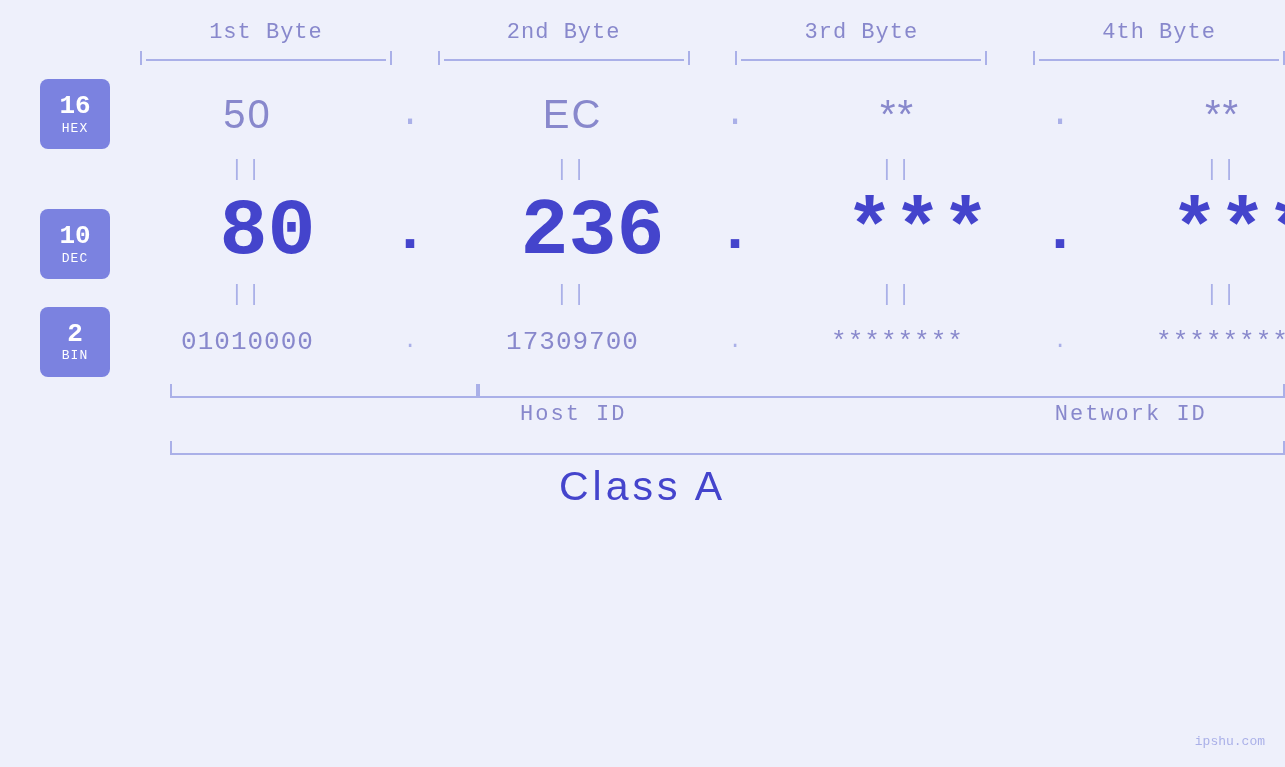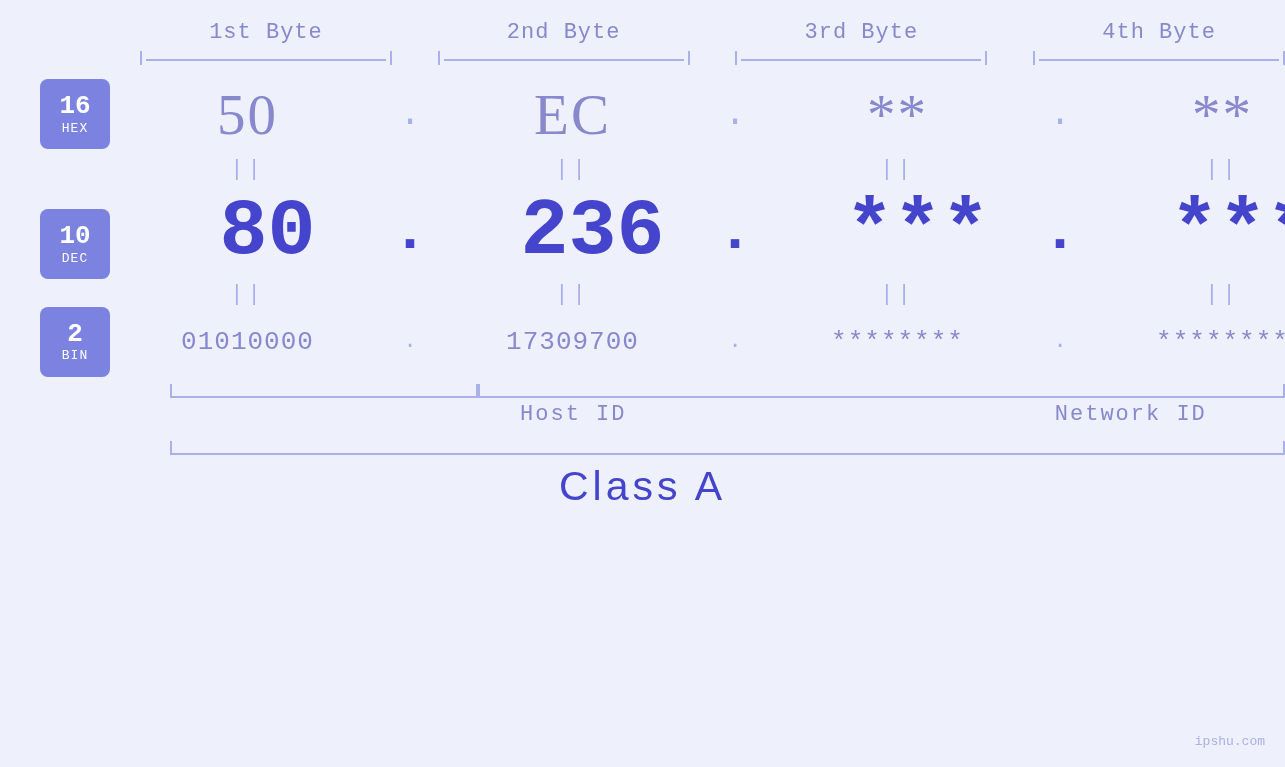--- a/index.html
+++ b/index.html
@@ -140,22 +140,22 @@
       width: 50px;
       text-align: center;
       display: flex;
       align-items: center;
       justify-content: center;
     }
 
     
     .hex-value {
       color: #8888cc;
-      font-size: 57px;
-      font-family: Liberation Serif, serif;
+      font-size: 40px;
+      font-family: Liberation Sans, sans-serif;
       letter-spacing: 2px;
     }
 
     .hex-dot {
       color: #aab0e8;
       font-size: 36px;
       font-family: 'Courier New', Courier, monospace;
     }
 
     

